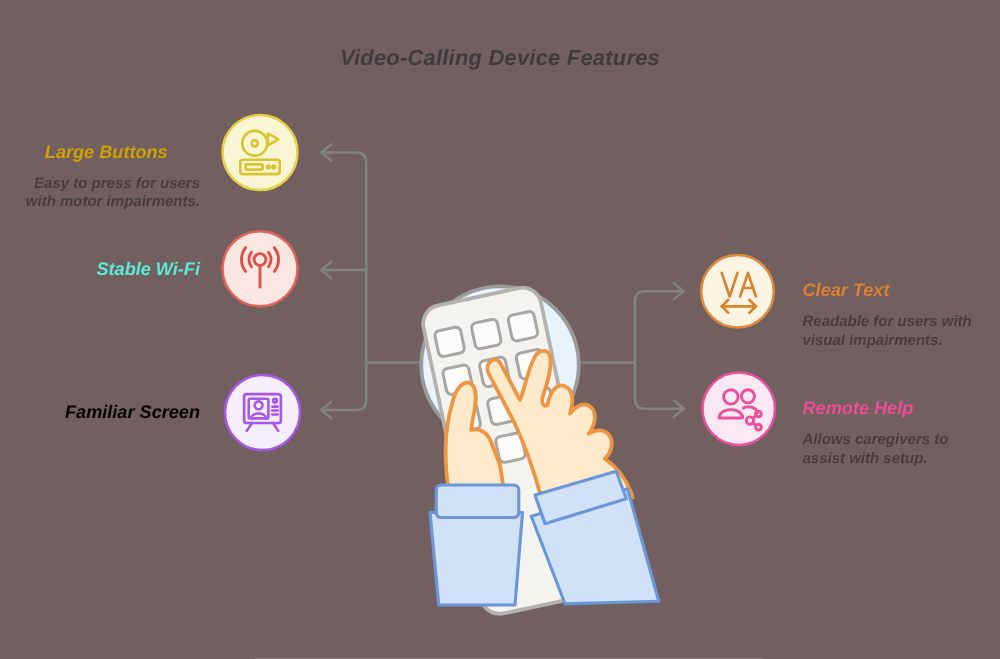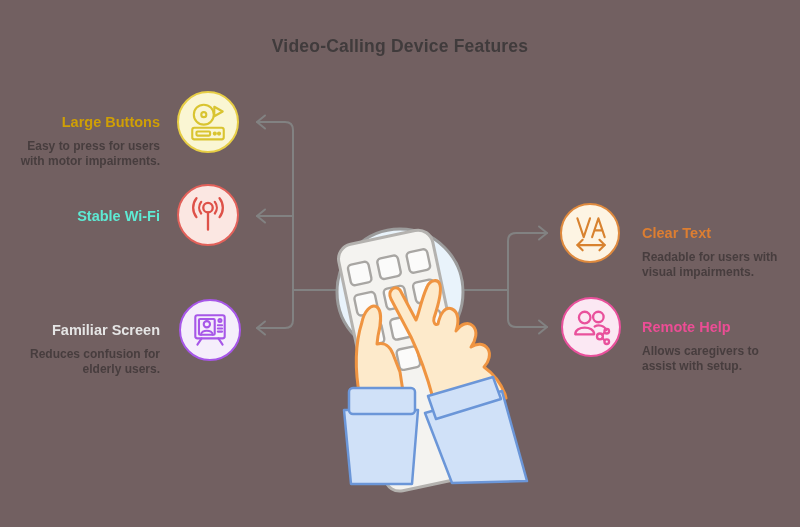--- a/index.html
+++ b/index.html
@@ -41,21 +41,21 @@
   }
   #icon1{left:177px;top:91px;}
   #icon2{left:177px;top:184px;}
   #icon3{left:179px;top:299px;}
   #icon4{left:560px;top:203px;width:60px;height:60px;}
   #icon5{left:561px;top:297px;width:60px;height:60px;}
 </style>
 </head>
 <body>
 
-<div class="canvas" style="background-color: rgb(114, 96, 97);">
+<div class="canvas" style="background-color: rgb(114, 96, 97); font-style: italic;">
 
   <h1 class="page-title" style="color: rgb(64, 59, 60);">Video-Calling Device Features</h1>
 
   <svg class="art" width="800" height="527" viewBox="0 0 800 527">
 
     <g stroke="#828282" stroke-width="2" fill="none" stroke-linecap="round" stroke-linejoin="round">
       <path d="M 257,122 H 285 Q 293,122 293,130 V 320 Q 293,328 285,328 H 257"></path>
       <path d="M 257,216 H 293"></path>
       <path d="M 293,290 H 336"></path>
       <path d="M 265,115.5 L 257,122 L 265,128.5"></path>
@@ -167,31 +167,30 @@
       <path d="M 23.5,19.5 C 27,17.5 33,18.5 34.5,23"></path>
       <circle cx="28.5" cy="29" r="2.8"></circle>
       <circle cx="35" cy="24" r="2.2"></circle>
       <circle cx="35" cy="34" r="2.2"></circle>
       <line x1="30.8" y1="27.5" x2="33" y2="25.2"></line>
       <line x1="30.8" y1="30.5" x2="33" y2="32.8"></line>
     </svg>
   </div>
 
   <div class="feature f-left" id="f1">
-    <p class="heading" style="color: rgb(207, 159, 5);">Large Buttons</p>
+    <p class="heading" style="color: rgb(207, 159, 5); text-align: center;">Large Buttons</p>
     <p class="desc">Easy to press for users with motor impairments.</p>
   </div>
 
   <div class="feature f-left" id="f2">
     <p class="heading" style="color: #5eead4;">Stable Wi-Fi</p>
   </div>
 
   <div class="feature f-left" id="f3">
-    <p class="heading" style="color: #e5e5e5;">Familiar Screen</p>
-    <p class="desc">Reduces confusion for elderly users.</p>
+    <p class="heading" style="color: #000000;">Familiar Screen</p>
   </div>
 
   <div class="feature f-right" id="f5">
     <p class="heading" style="color: rgb(236, 77, 149);">Remote Help</p>
     <p class="desc">Allows caregivers to assist with setup.</p>
   </div>
 
   <div class="feature f-right" id="f4">
     <p class="heading" style="color: rgb(221, 126, 49);">Clear Text</p>
     <p class="desc">Readable for users with visual impairments.</p>

